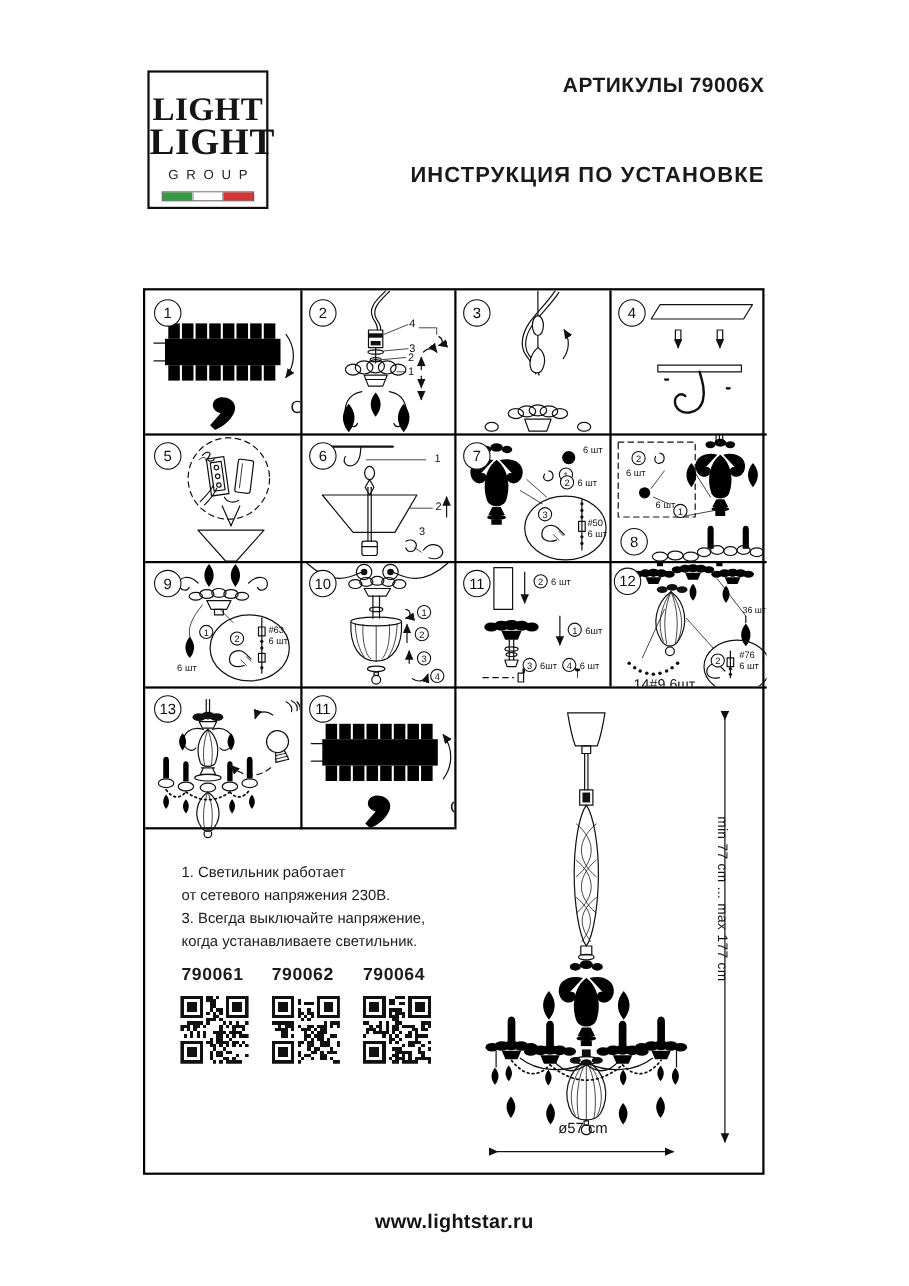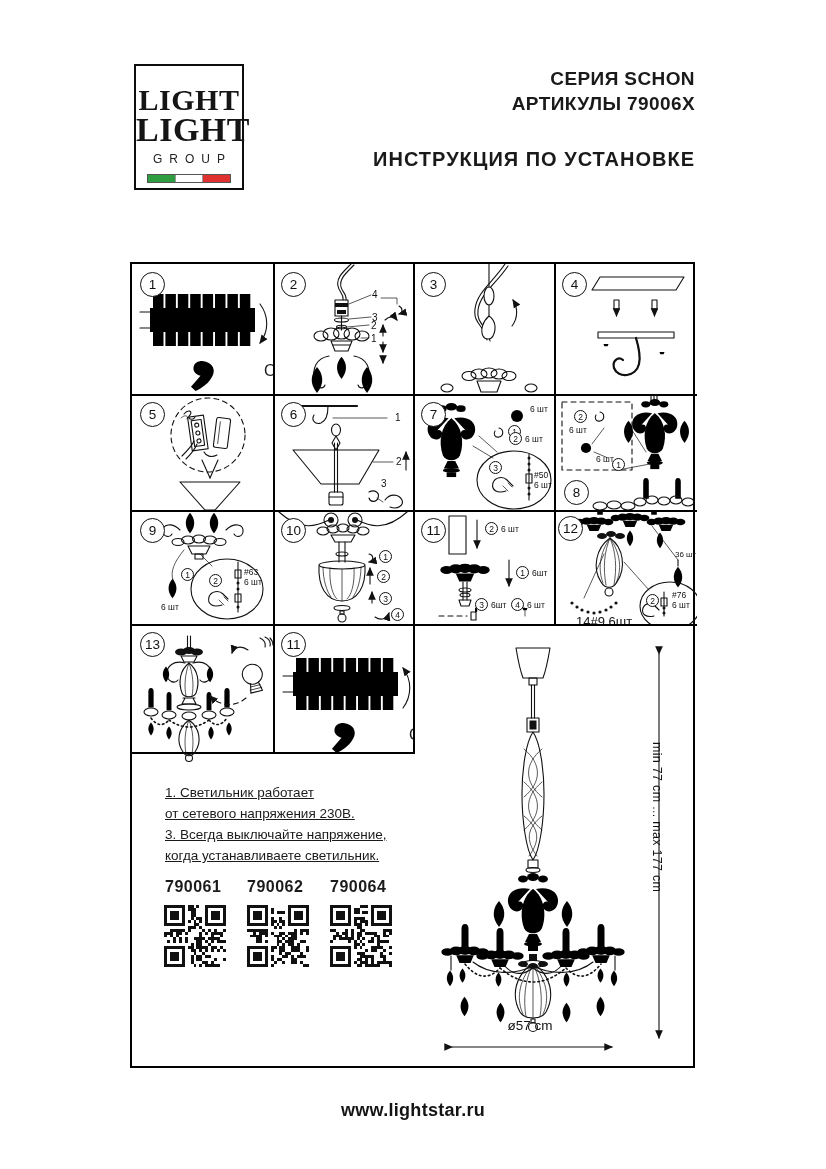--- a/index.html
+++ b/index.html
@@ -40,21 +40,21 @@
   .snum { position:absolute; left:8px; top:8px; width:25px; height:25px; border:1.4px solid #111;
           border-radius:50%; font-size:13.5px; display:flex; align-items:center; justify-content:center;
           background:#fff; z-index:3; }
   .mini { position:absolute; width:13px; height:13px; border:1px solid #111; border-radius:50%;
           font-size:8.5px; display:flex; align-items:center; justify-content:center; background:#fff; z-index:3; }
   .tl   { position:absolute; font-size:8.5px; white-space:nowrap; z-index:3; color:#111; }
   .cnum { position:absolute; font-size:10px; z-index:3; color:#111; }
   .swlabel { position:absolute; font-size:16px; letter-spacing:1.5px; color:#1c1c1c; z-index:3;margin-left:44px; }
 
   
-  .notes { position:absolute; left:33px; top:30px; font-size:13.5px; line-height:1.56; color:#1b1b1b;text-decoration:underline; }
+  .notes { position:absolute; left:33px; top:30px; font-size:13.5px; line-height:1.56; color:#1b1b1b; }
   .article-code { position:absolute; top:126px; font-weight:bold; font-size:16px; letter-spacing:0.5px; color:#1b1b1b; }
   .qr { position:absolute; top:153px; width:62px; height:62px; }
   .qr svg { width:100%; height:100%; }
 
   
   .dim-v { position:absolute; left:650px; top:742px; height:175px; writing-mode:vertical-rl;
            font-size:12.5px; color:#111; letter-spacing:0.3px; }
   .dim-h { position:absolute; left:470px; top:1018px; width:120px; text-align:center;
            font-size:13.5px; color:#111; }
 
@@ -184,21 +184,20 @@
   <div class="logo-word logo-star">LIGHT</div>
   <div class="logo-group">GROUP</div>
   <div class="flag">
     <span style="background:#2f9e41"></span>
     <span style="background:#ffffff;border-left:1px solid #999;border-right:1px solid #999"></span>
     <span style="background:#e03131"></span>
   </div>
 </div>
 
 <div class="hdr-top">
-  <div>СЕРИЯ SCHON</div>
   <div>АРТИКУЛЫ 79006X</div>
 </div>
 <div class="hdr-instr">
   <div>ИНСТРУКЦИЯ ПО УСТАНОВКЕ</div>
 </div>
 
 <div class="grid">
 
   <div class="gl" style="left:0;top:130px;width:565px;height:2px"></div>
   <div class="gl" style="left:0;top:246px;width:565px;height:2px"></div>

